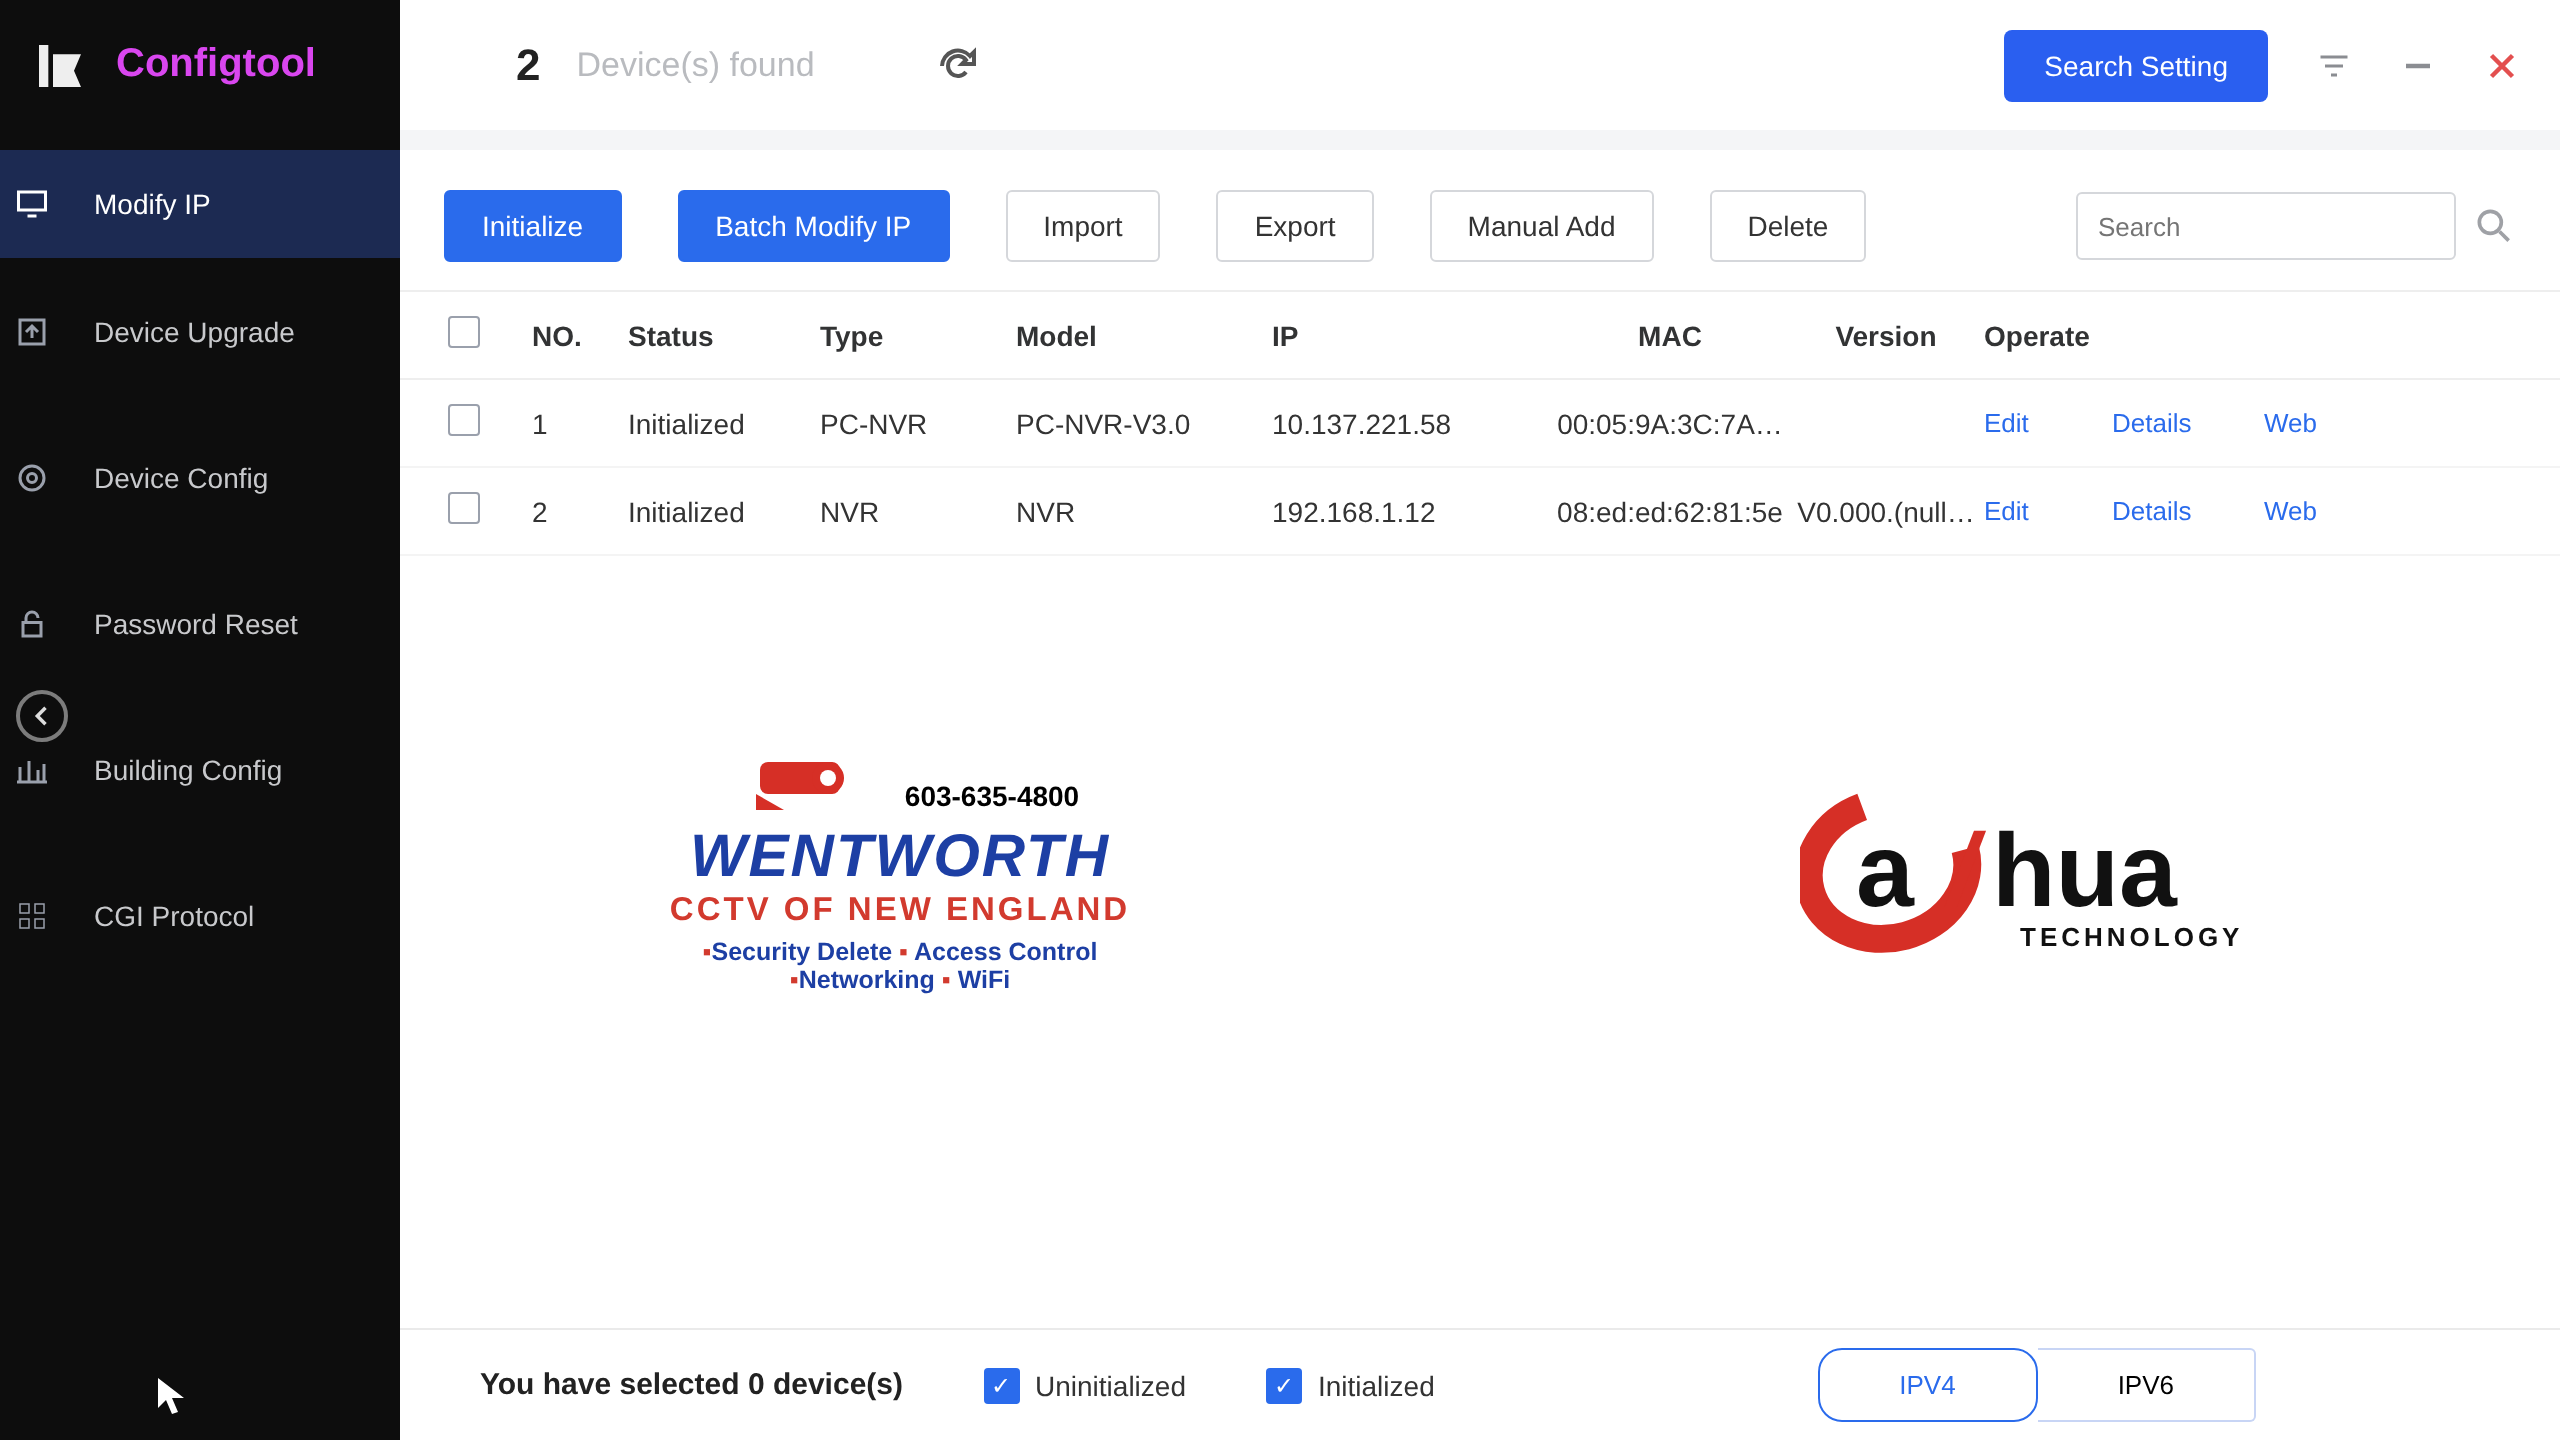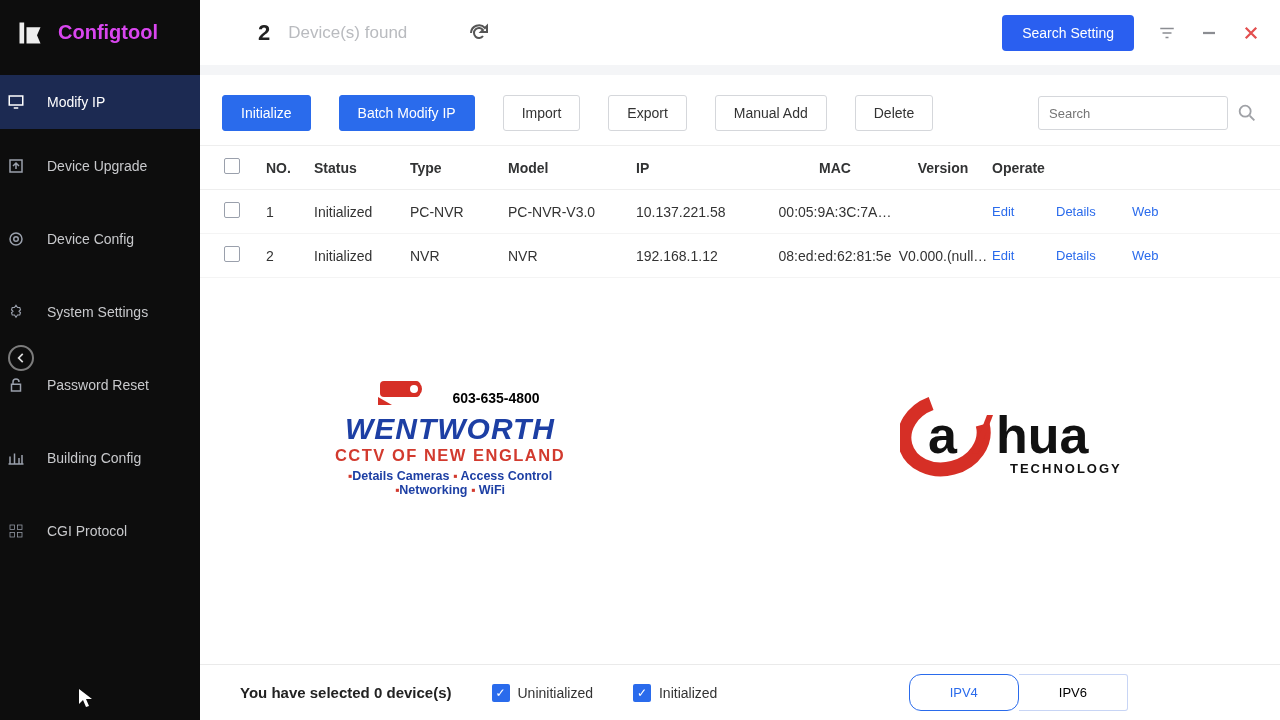--- a/index.html
+++ b/index.html
@@ -96,28 +96,20 @@
     <span>Device Upgrade</span>
   </div>
   <div class="side-item">
     <span class="icon">
         <svg viewBox="0 0 24 24" width="18" height="18">
           <circle cx="12" cy="12" r="8" fill="none" stroke="#9aa0ac" stroke-width="2"></circle>
           <circle cx="12" cy="12" r="3" fill="none" stroke="#9aa0ac" stroke-width="2"></circle>
         </svg>
       </span>
     <span>Device Config</span>
-  </div>
-  <div class="side-item">
-    <span class="icon">
-        <svg viewBox="0 0 24 24" width="18" height="18">
-          <path d="M12 3l2 3h3l1 3-2 2 2 2-1 3h-3l-2 3-2-3H7l-1-3 2-2-2-2 1-3h3z" fill="none" stroke="#9aa0ac" stroke-width="1.5"></path>
-        </svg>
-      </span>
-    <span>System Settings</span>
   </div>
   <div class="side-item">
     <span class="icon">
         <svg viewBox="0 0 24 24" width="18" height="18">
           <rect x="6" y="11" width="12" height="9" fill="none" stroke="#9aa0ac" stroke-width="2"></rect>
           <path d="M8 11V8a4 4 0 118 0" fill="none" stroke="#9aa0ac" stroke-width="2"></path>
         </svg>
       </span>
     <span>Password Reset</span>
   </div>
@@ -244,21 +236,21 @@
              <rect x="6" y="6" width="40" height="16" rx="4" fill="#d62f26"></rect>
              <circle cx="40" cy="14" r="8" fill="#d62f26"></circle>
               <circle cx="40" cy="14" r="4" fill="#fff"></circle>
              <path d="M4 22 L18 30 L4 30 Z" fill="#d62f26"></path>
            </svg>
            <span class="phone">603-635-4800</span>
         </div>
         <div class="wentworth">WENTWORTH</div>
         <div class="cctv">CCTV OF NEW ENGLAND</div>
         <div class="tags">
-          <span class="r">▪</span><span class="b">Details Cameras</span> <span class="r">▪</span> <span class="b">Access Control</span><br>
+          <span class="r">▪</span><span class="b">Security Delete</span> <span class="r">▪</span> <span class="b">Access Control</span><br>
           <span class="r">▪</span><span class="b">Networking</span> <span class="r">▪</span> <span class="b">WiFi</span>
         </div>
       </div>
       <div class="logo-dh">
         <svg width="280" height="90" viewBox="0 0 280 90">
           <ellipse cx="44" cy="40" rx="40" ry="34" fill="none" stroke="#d62f26" stroke-width="14" stroke-dasharray="170 70" transform="rotate(-15 44 40)"></ellipse>
           <text x="28" y="58" font-family="Arial Black" font-size="52" font-weight="900" fill="#111">a</text>
           <text x="74" y="58" font-family="Arial Black" font-style="italic" font-size="52" font-weight="900" fill="#d62f26">/</text>
           <text x="96" y="58" font-family="Arial Black" font-size="52" font-weight="900" fill="#111">hua</text>
           <text x="110" y="78" font-family="Arial" font-size="13" font-weight="700" letter-spacing="2" fill="#111">TECHNOLOGY</text>

